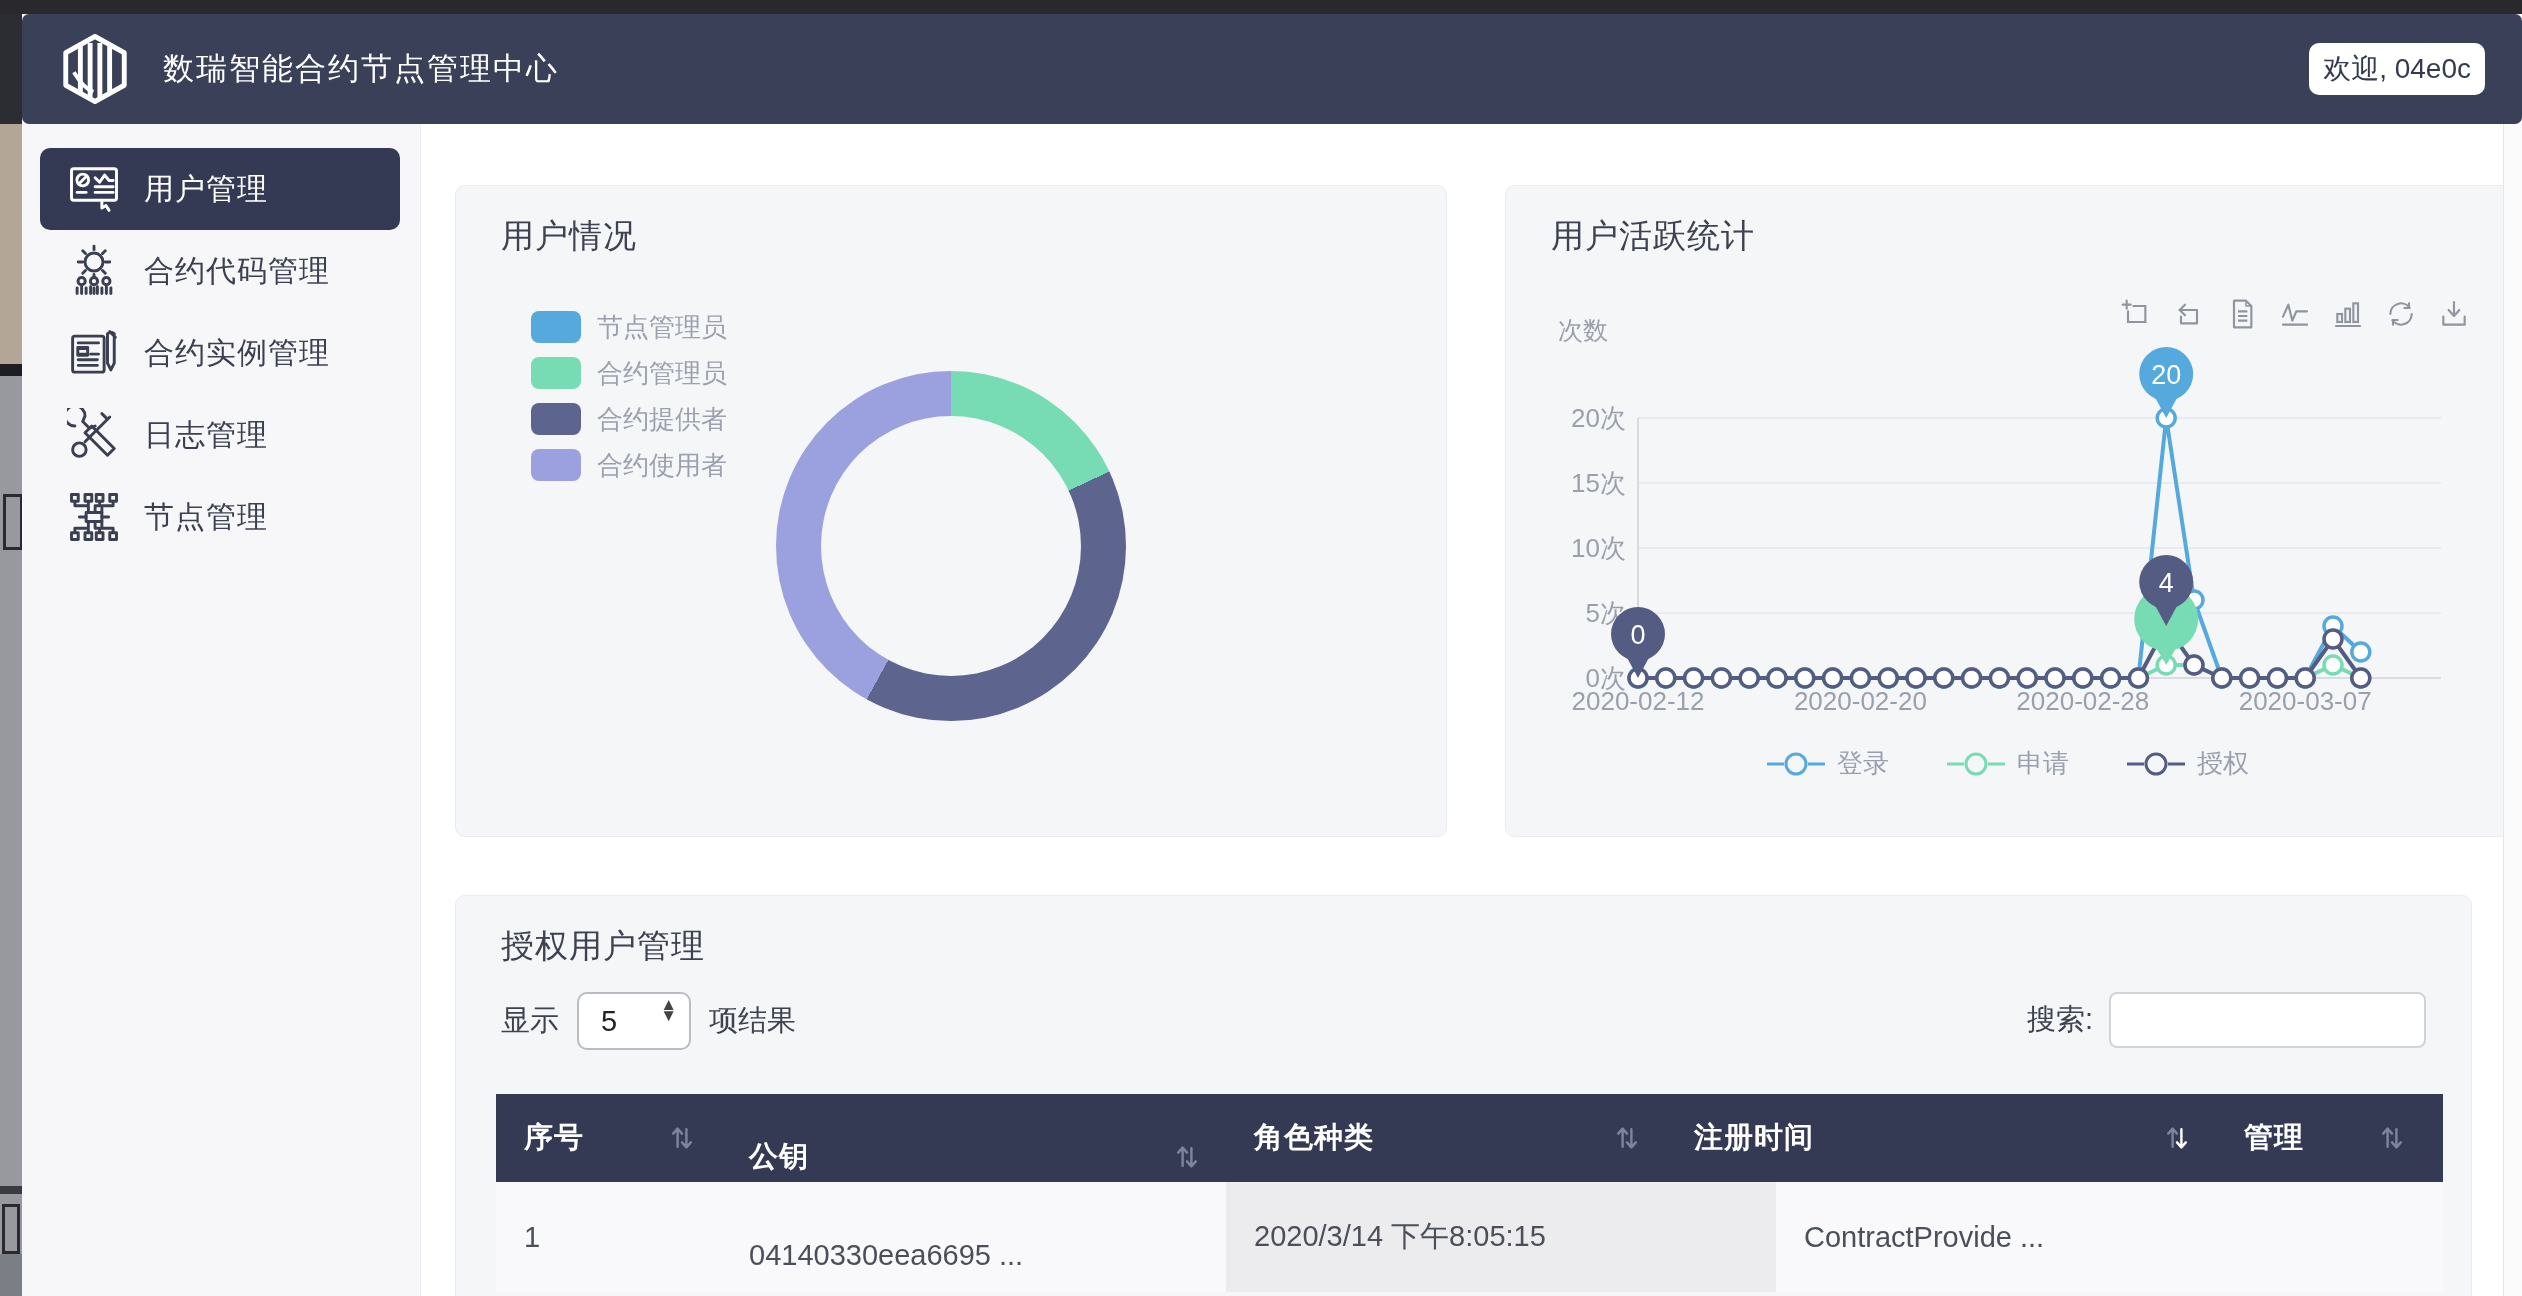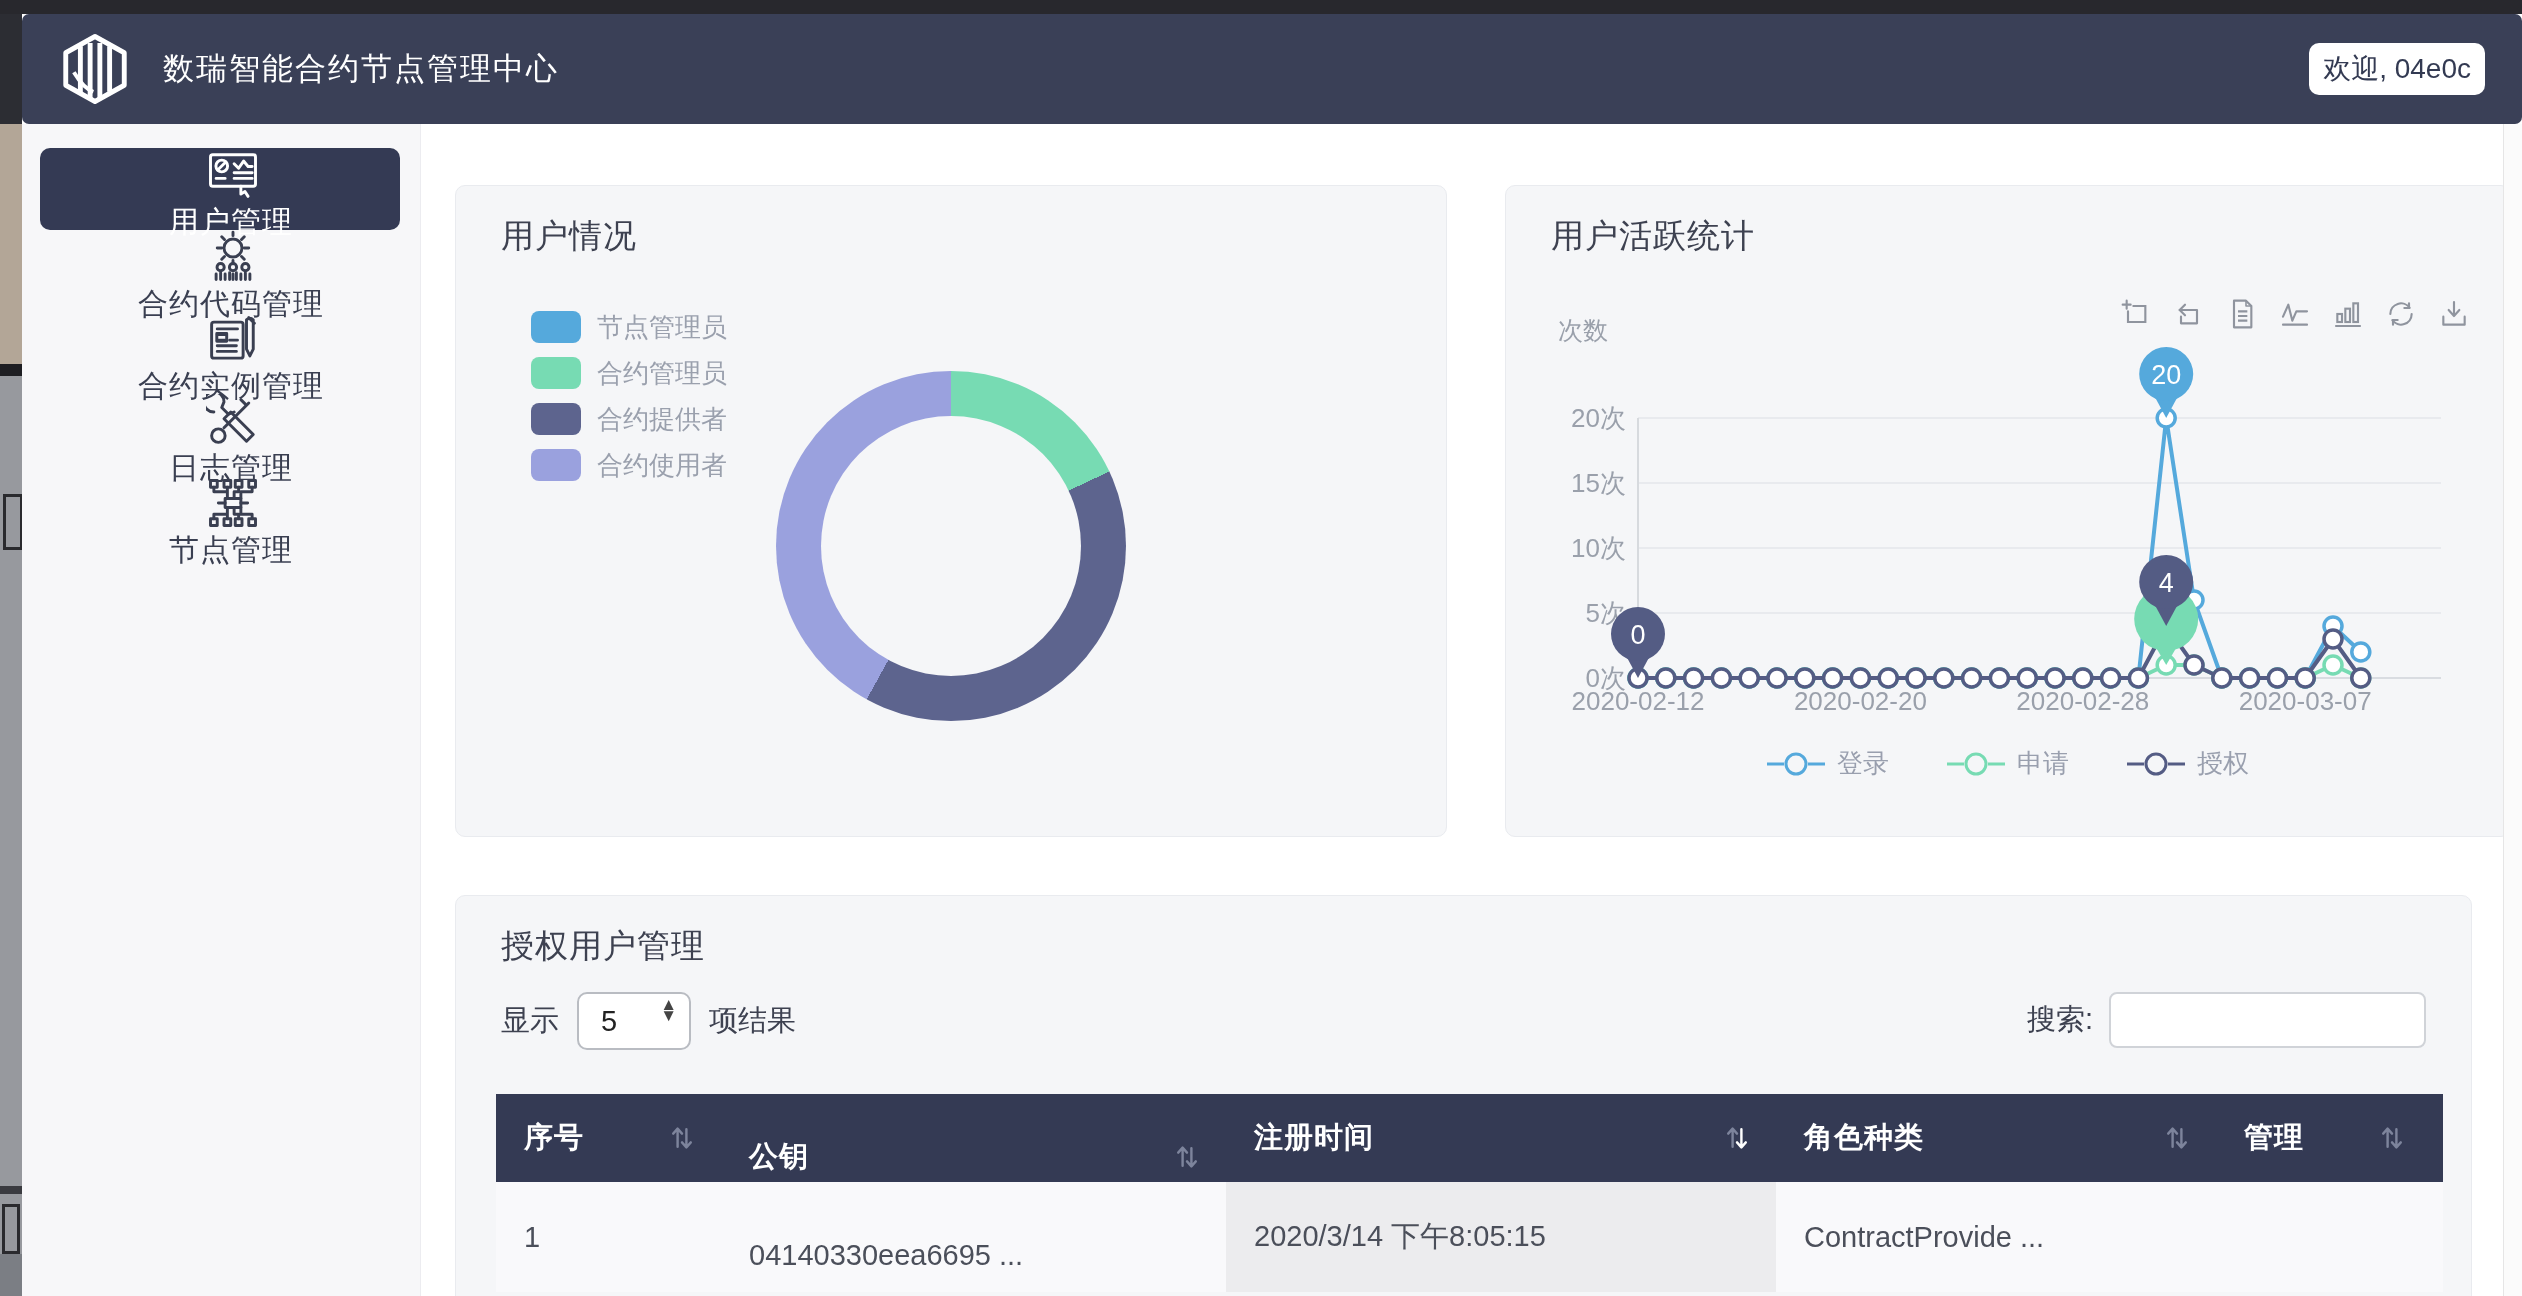--- a/index.html
+++ b/index.html
@@ -19,21 +19,21 @@
   .sliver-bottom{top:1240px;height:42px;background:#7b7e84;}
   
   .app-header{left:22px;top:14px;right:0;height:110px;background:#3a4057;display:flex;align-items:center;border-radius:7px;}
   .logo{margin-left:33px;width:80px;height:80px;display:flex;align-items:center;justify-content:center;}
   .app-title{font-size:31px;font-weight:400;color:#ffffff;margin:0 0 0 28px;letter-spacing:2px;}
   .welcome-btn{position:absolute;right:37px;top:29px;height:52px;background:#ffffff;color:#333a52;
       border:none;border-radius:10px;font-size:28px;padding:0 14px;font-family:inherit;cursor:pointer;}
   
   .sidebar{left:22px;top:124px;width:398px;bottom:0;background:#f7f7f9;border-right:1px solid #ececf0;}
   .nav-item{position:absolute;left:18px;width:360px;height:82px;display:flex;align-items:center;
-      color:#3a3f51;cursor:pointer;border-radius:10px;flex-direction:column;}
+      color:#3a3f51;cursor:pointer;border-radius:10px;}
   .nav-item .nav-icon{margin-left:26px;width:56px;height:56px;display:flex;align-items:center;justify-content:center;}
   .nav-item .nav-label{margin-left:22px;font-size:30px;letter-spacing:1px;}
   .nav-item.active{background:#343a54;color:#ffffff;}
   
   .card{background:#f5f6f8;border:1px solid #e9ebef;border-radius:10px;}
   .card-title{position:absolute;left:45px;top:28px;font-size:33px;color:#3d4150;letter-spacing:1px;}
   #card-pie{left:455px;top:185px;width:990px;height:650px;}
   #card-activity{left:1505px;top:185px;width:965px;height:650px;padding-left:39px;}
   #card-table{left:455px;top:895px;width:2015px;height:560px;}
   
@@ -417,29 +417,29 @@
             <path class="s-dn" d="M14 5 V21 M10 17 L14 21.5 L18 17"></path>
         </svg>
       </div>
       <div class="t-hcell c1">
         <span>公钥</span>
         <svg class="sort-icon" viewBox="0 0 20 26" fill="none" stroke-width="2.2" stroke-linecap="round" stroke-linejoin="round">
           <path class="s-up" d="M6 21 V5 M2 9 L6 4.5 L10 9"></path>
             <path class="s-dn" d="M14 5 V21 M10 17 L14 21.5 L18 17"></path>
         </svg>
       </div>
-      <div class="t-hcell c2 sorted">
-        <span>注册时间</span>
+      <div class="t-hcell c3">
+        <span>角色种类</span>
         <svg class="sort-icon" viewBox="0 0 20 26" fill="none" stroke-width="2.2" stroke-linecap="round" stroke-linejoin="round">
           <path class="s-up" d="M6 21 V5 M2 9 L6 4.5 L10 9"></path>
             <path class="s-dn" d="M14 5 V21 M10 17 L14 21.5 L18 17"></path>
         </svg>
       </div>
-      <div class="t-hcell c3">
-        <span>角色种类</span>
+      <div class="t-hcell c2 sorted">
+        <span>注册时间</span>
         <svg class="sort-icon" viewBox="0 0 20 26" fill="none" stroke-width="2.2" stroke-linecap="round" stroke-linejoin="round">
           <path class="s-up" d="M6 21 V5 M2 9 L6 4.5 L10 9"></path>
             <path class="s-dn" d="M14 5 V21 M10 17 L14 21.5 L18 17"></path>
         </svg>
       </div>
       <div class="t-hcell c4">
         <span>管理</span>
         <svg class="sort-icon" viewBox="0 0 20 26" fill="none" stroke-width="2.2" stroke-linecap="round" stroke-linejoin="round">
           <path class="s-up" d="M6 21 V5 M2 9 L6 4.5 L10 9"></path>
             <path class="s-dn" d="M14 5 V21 M10 17 L14 21.5 L18 17"></path>

